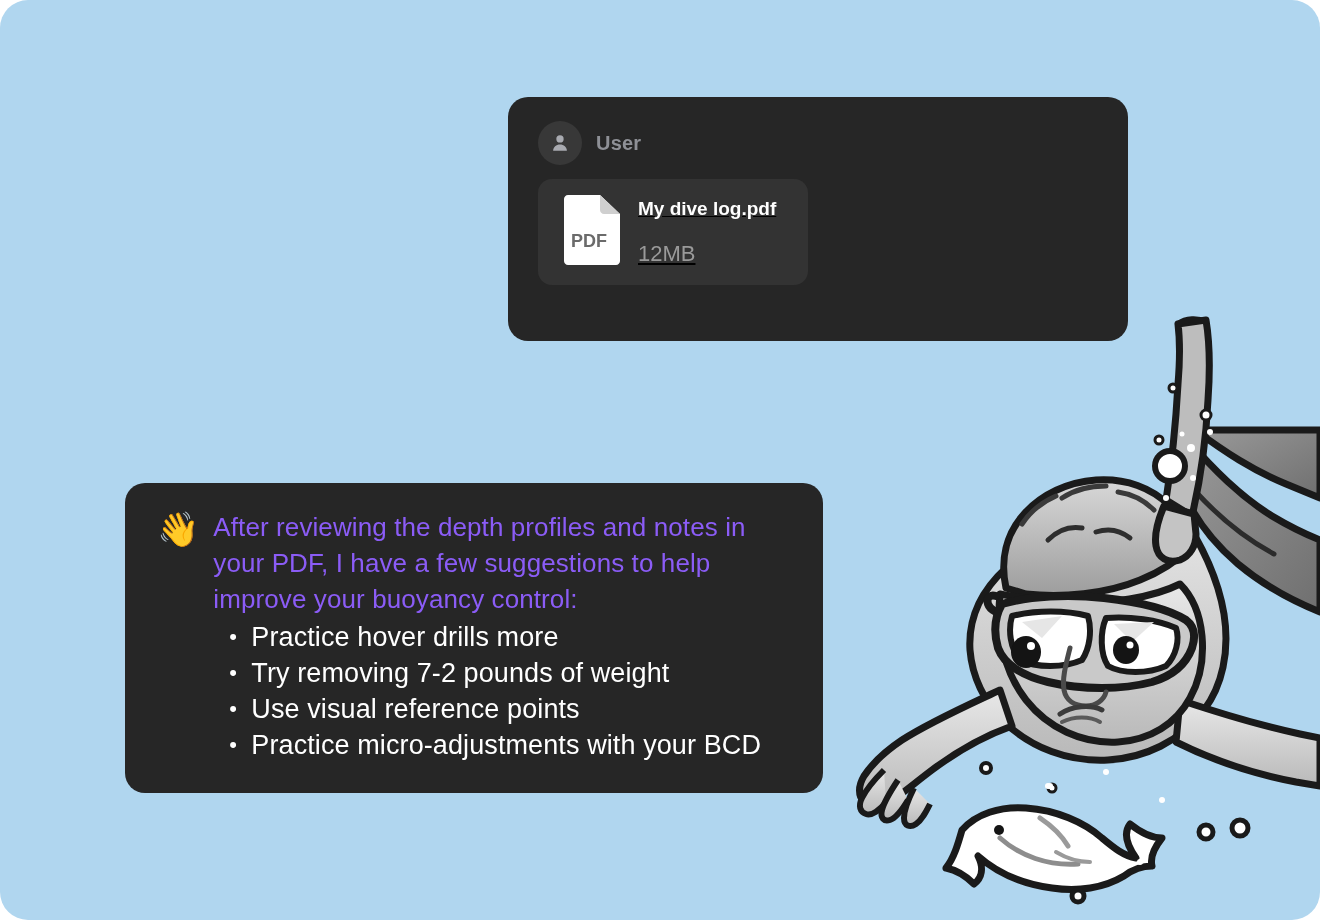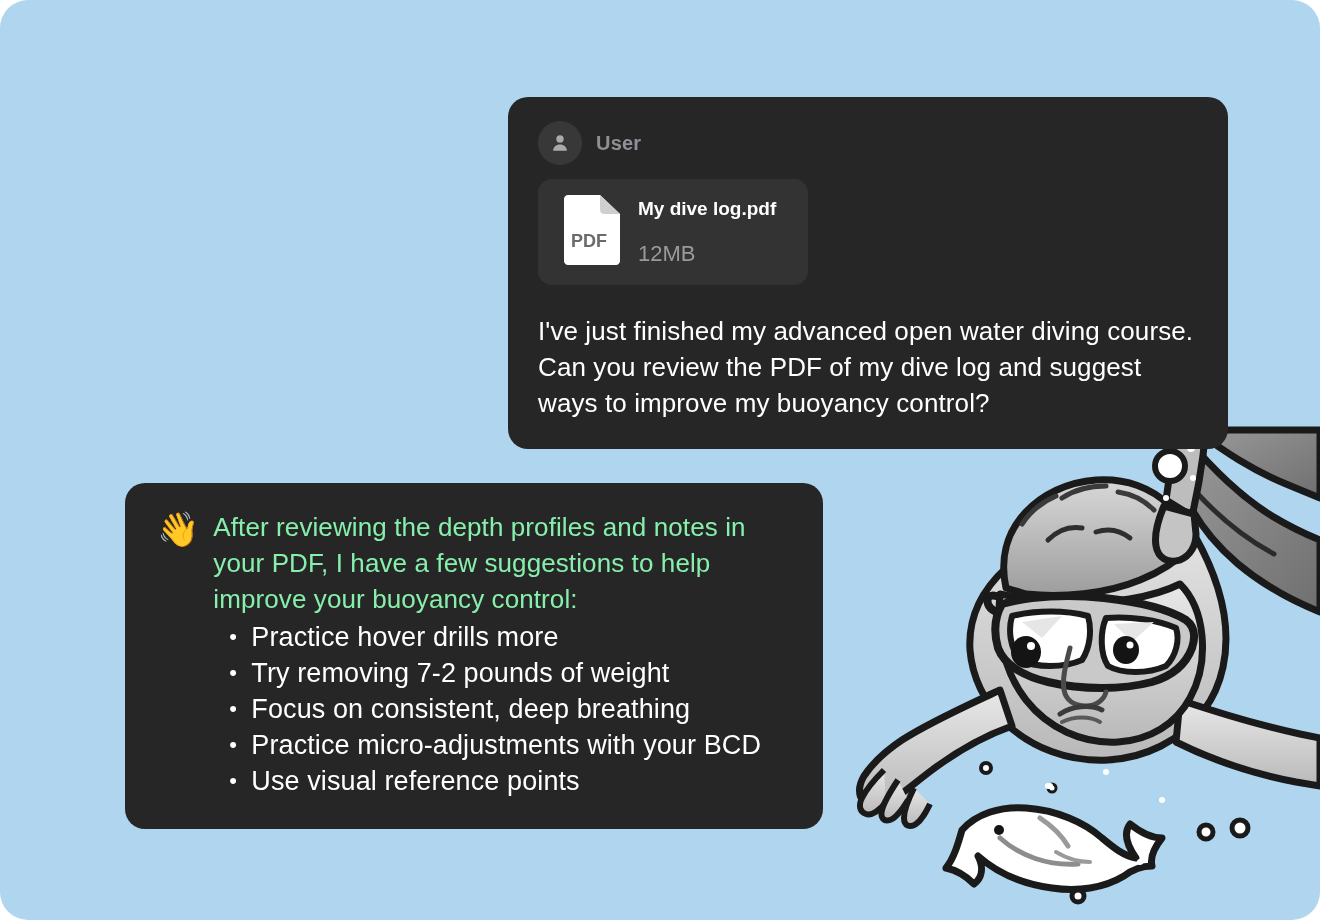--- a/index.html
+++ b/index.html
@@ -33,21 +33,21 @@
   
   .bubble {
     position: absolute;
     background: #262626;
     border-radius: 20px;
     box-sizing: border-box;
   }
   .bubble-user {
     left: 508px;
     top: 97px;
-    width: 720px;
+    width: 620px;
     padding: 24px 30px 28px 30px;
   }
   .bubble-assistant {
     left: 125px;
     top: 483px;
     width: 698px;
     padding: 26px 30px 30px 32px;
   }
 
   
@@ -82,21 +82,21 @@
     gap: 18px;
     background: #333333;
     border-radius: 14px;
     padding: 16px 20px;
     width: 270px;
     box-sizing: border-box;
     margin-bottom: 28px;
   }
   .pdf-icon { flex: none; }
   .pdf-icon svg { display: block; }
-  .attachment-meta { display: flex; flex-direction: column; gap: 21px; min-width: 0; }
+  .attachment-meta { display: flex; flex-direction: column; gap: 21px; min-width: 0; text-decoration: underline; }
   .file-name {
     font-size: 19px;
     font-weight: bold;
     color: #ffffff;
     white-space: nowrap;
   }
   .file-size {
     font-size: 22px;
     color: #9a9a9a;
   }
@@ -116,21 +116,21 @@
   .wave-emoji {
     font-size: 34px;
     line-height: 36px;
     flex: none;
     margin-top: 2px;
   }
   .assistant-content { flex: 1; min-width: 0; }
   .assistant-intro {
     font-size: 26px;
     line-height: 36px;
-    color: #86efac;
+    color: #8b5cf6;
     margin: 0;
     letter-spacing: 0.1px;
   }
   .suggestions {
     margin: 2px 0 0 0;
     padding-left: 38px;
     list-style: none;
   }
   .suggestions li {
     position: relative;
@@ -303,32 +303,30 @@
           <path d="M42 0 L62 19 L46 19 C43.8 19 42 17.2 42 15 Z" fill="#cfcfcf"></path>
           <text x="31" y="52" font-family="Liberation Sans, sans-serif" font-size="18" font-weight="bold" fill="#6b6b6b" text-anchor="middle">PDF</text>
         </svg>
       </span>
       <div class="attachment-meta">
         <span class="file-name">My dive log.pdf</span>
         <span class="file-size">12MB</span>
       </div>
     </div>
 
-    <div class="user-text">I've just finished my advanced open water diving course. Can you review the PDF of my dive log and suggest ways to improve my buoyancy control?</div>
   </div>
 
   <div class="bubble bubble-assistant">
     <div class="assistant-body">
       <span class="wave-emoji">👋</span>
       <div class="assistant-content">
         <p class="assistant-intro">After reviewing the depth profiles and notes in your PDF, I have a few suggestions to help improve your buoyancy control:</p>
         <ul class="suggestions">
           <li>Practice hover drills more</li>
           <li>Try removing 7-2 pounds of weight</li>
-          <li>Focus on consistent, deep breathing</li>
+          <li>Use visual reference points</li>
           <li>Practice micro-adjustments with your BCD</li>
-          <li>Use visual reference points</li>
         </ul>
       </div>
     </div>
   </div>
 
 </div>
 
 </body></html>

